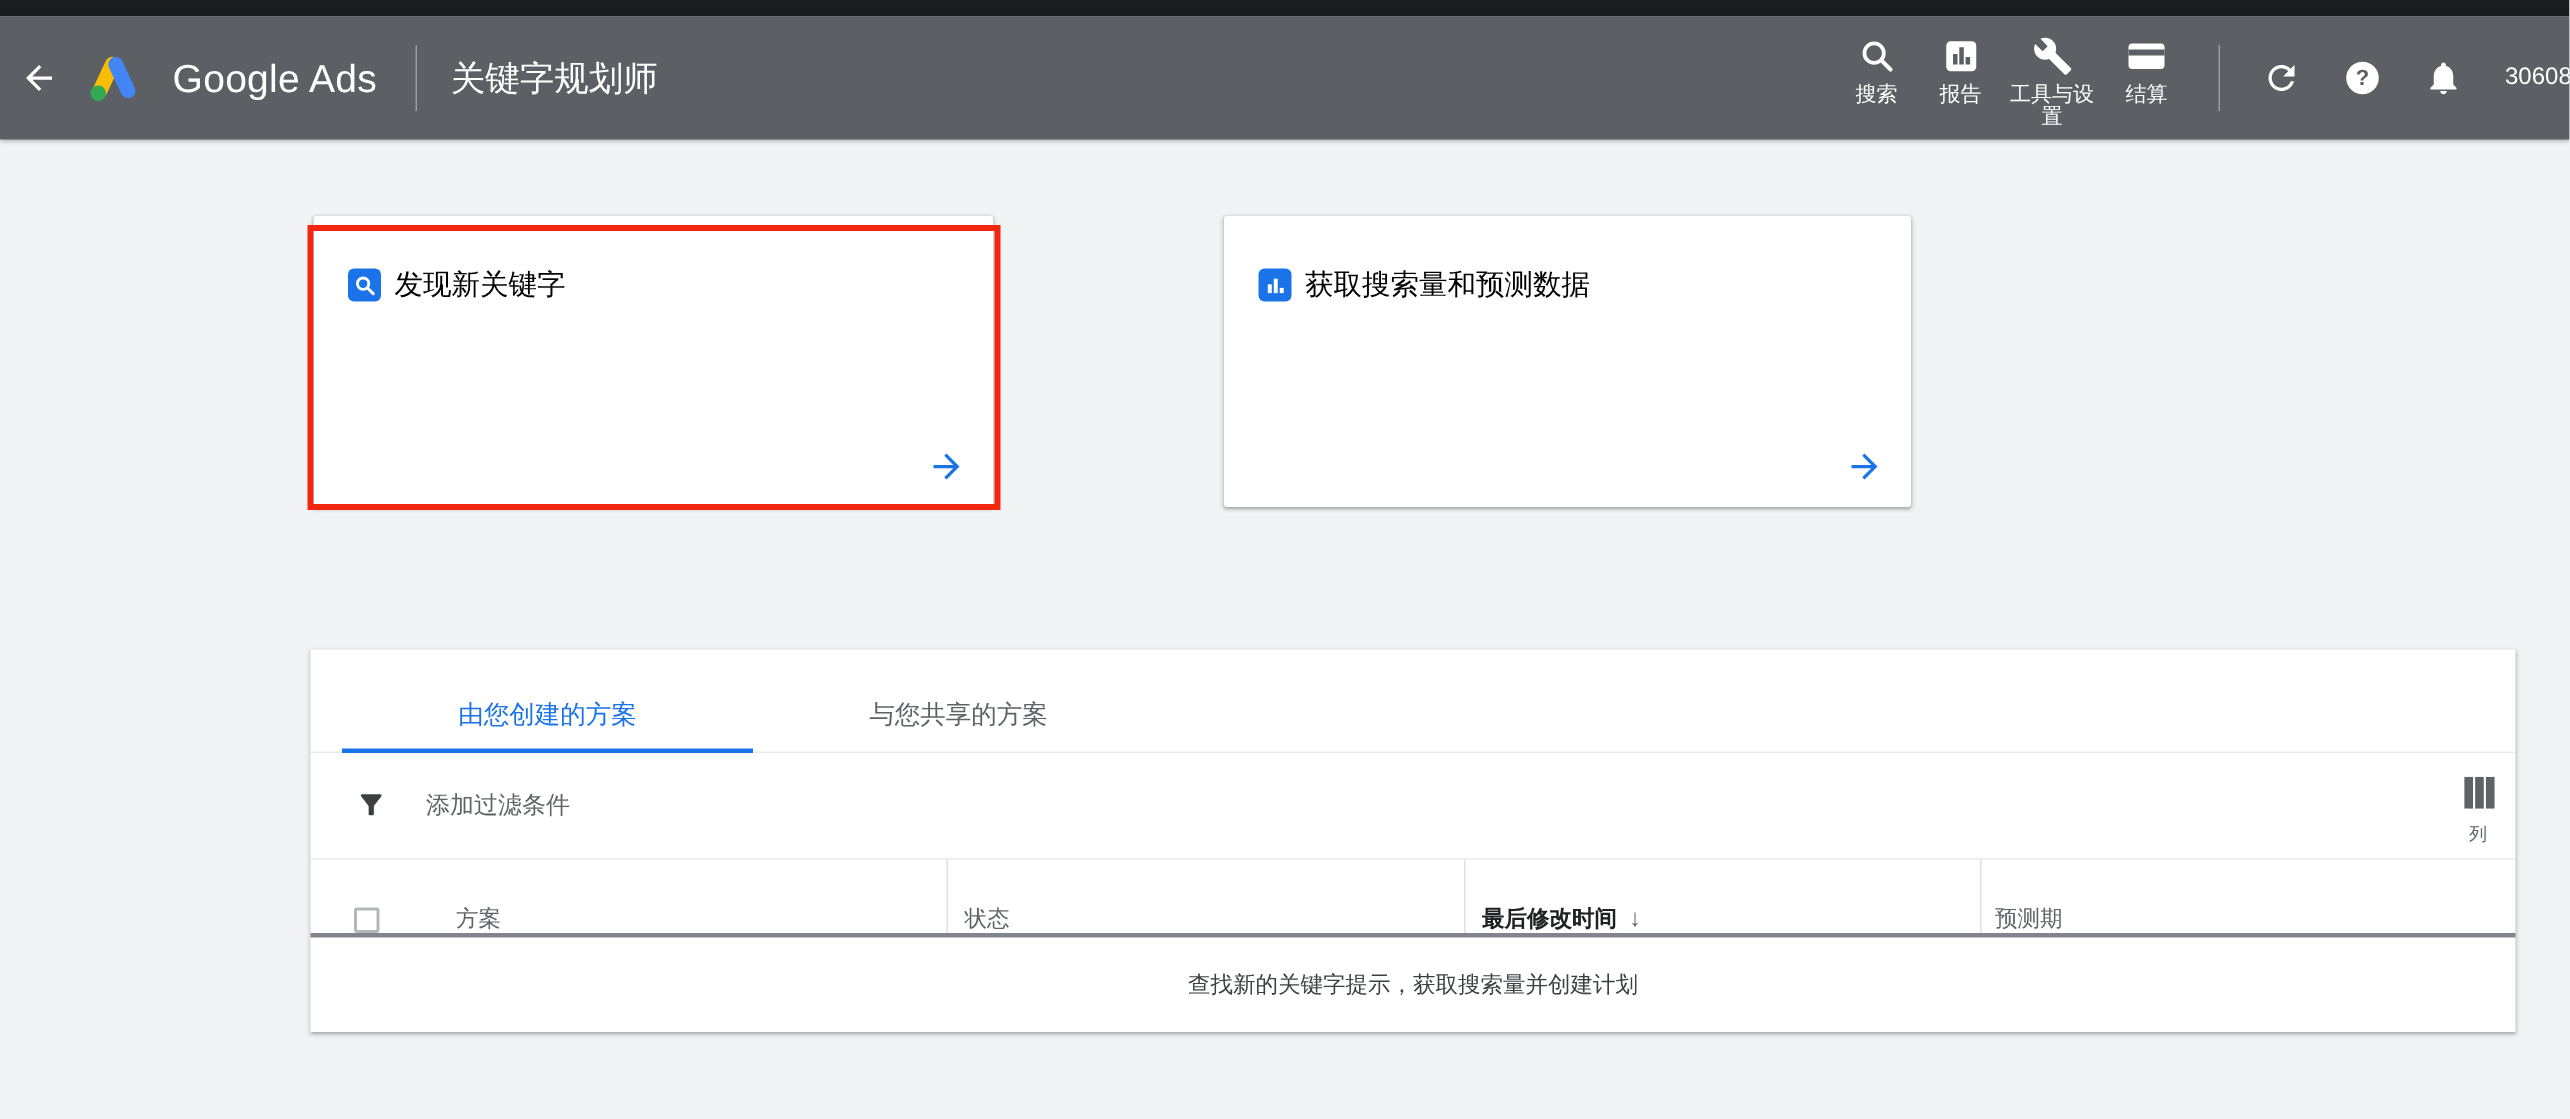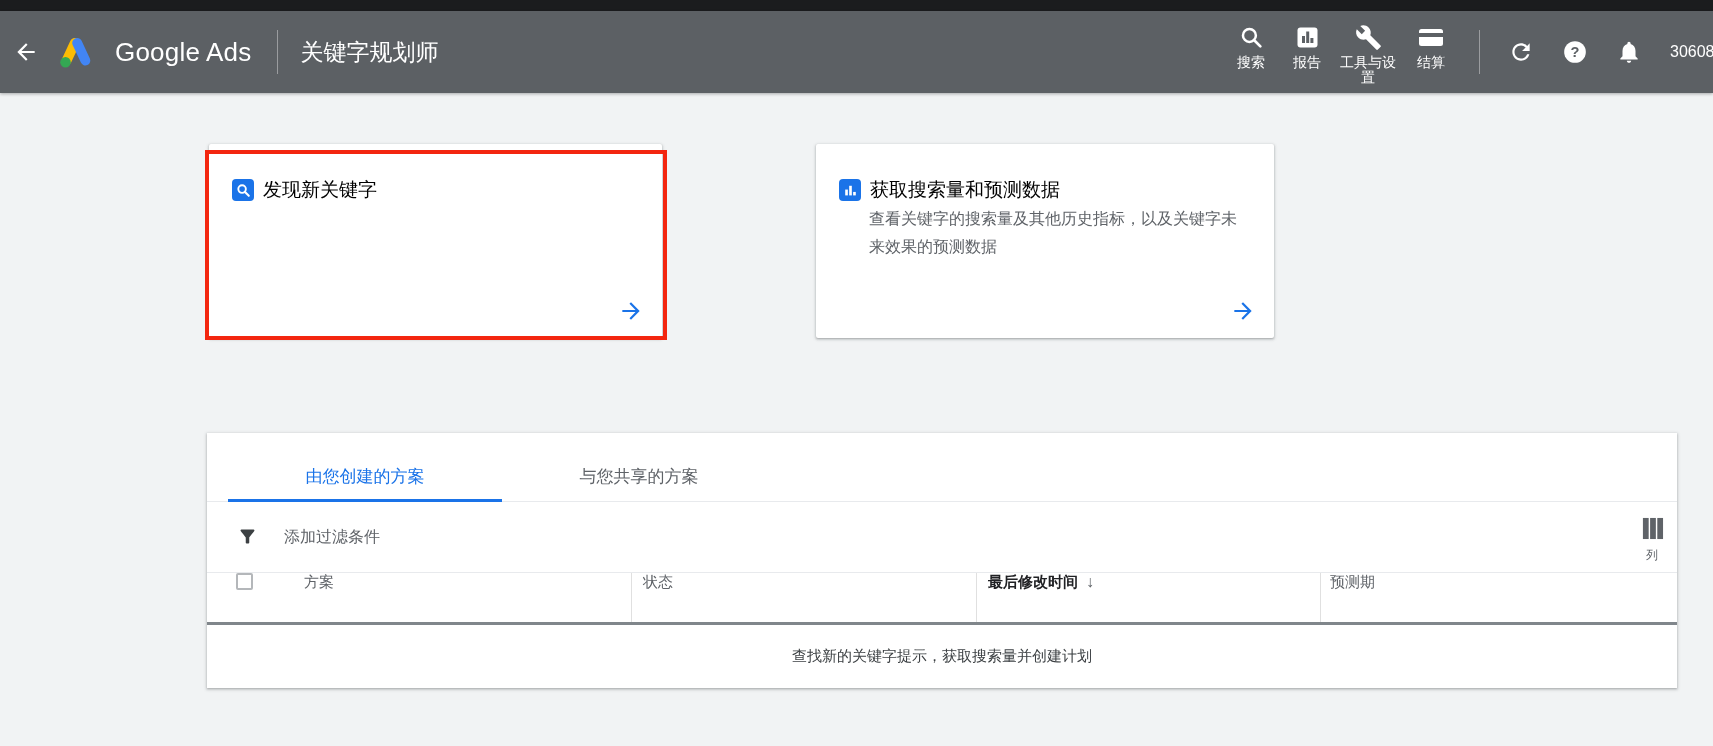--- a/index.html
+++ b/index.html
@@ -52,21 +52,21 @@
   .tab.inactive{color:#5f6368;}
   .tab-underline{position:absolute;left:21px;bottom:-1px;width:274px;height:3px;background:#1a73e8;}
 
   .filter-row{position:relative;height:71px;border-bottom:1px solid #e8eaed;box-sizing:border-box;}
   .funnel{position:absolute;left:30px;top:24px;}
   .filter-text{position:absolute;left:77px;top:25px;font-size:16px;color:#5f6368;cursor:text;}
   .columns-btn{position:absolute;right:12px;top:15px;width:26px;text-align:center;cursor:pointer;}
   .columns-label{margin-top:3px;font-size:12px;color:#5f6368;}
 
   .thead{display:flex;height:49px;border-bottom:3px solid #80868b;box-sizing:content-box;}
-  .th{display:flex;align-items:flex-start;font-size:15px;color:#5f6368;box-sizing:border-box;}
+  .th{display:flex;align-items:flex-end;font-size:15px;color:#5f6368;box-sizing:border-box;}
   .th.c1{width:425px;border-right:1px solid #e0e0e0;}
   .th.c2{width:345px;border-right:1px solid #e0e0e0;padding-left:11px;}
   .th.c3{width:344px;border-right:1px solid #e0e0e0;padding-left:11px;}
   .th.c4{width:356px;padding-left:9px;}
   .checkbox{margin-left:29px;width:17px;height:17px;border:2px solid #b4b7ba;border-radius:2px;
             box-sizing:border-box;cursor:pointer;}
   .th-plan-label{margin-left:51px;}
   .th.sorted{color:#202124;font-weight:bold;}
   .sort-icon{font-weight:normal;color:#5f6368;font-size:16px;margin-left:8px;}
   .sort-icon::after{content:"\2193";}
@@ -181,24 +181,20 @@
     <div class="card-head">
       <span class="card-badge">
         <svg width="17" height="17" viewBox="0 0 18 18">
           <rect x="3.4" y="8" width="2.8" height="6.2" fill="#fff"></rect>
           <rect x="7.6" y="4" width="2.8" height="10.2" fill="#fff"></rect>
           <rect x="11.8" y="10.5" width="2.8" height="3.7" fill="#fff"></rect>
         </svg>
       </span>
       <span class="card-title">获取搜索量和预测数据</span>
     </div>
-    <div class="card-desc">
-      <div>查看关键字的搜索量及其他历史指标，以及关键字未</div>
-      <div>来效果的预测数据</div>
-    </div>
     <svg class="card-arrow" viewBox="0 0 24 24">
       <path fill="#1a73e8" d="M12 4l-1.41 1.41L16.17 11H4v2h12.17l-5.58 5.59L12 20l8-8z"></path>
     </svg>
   </div>
 
   <div class="panel">
 
     <div class="tabs-row">
       <div class="tab active">由您创建的方案</div>
       <div class="tab inactive">与您共享的方案</div>

